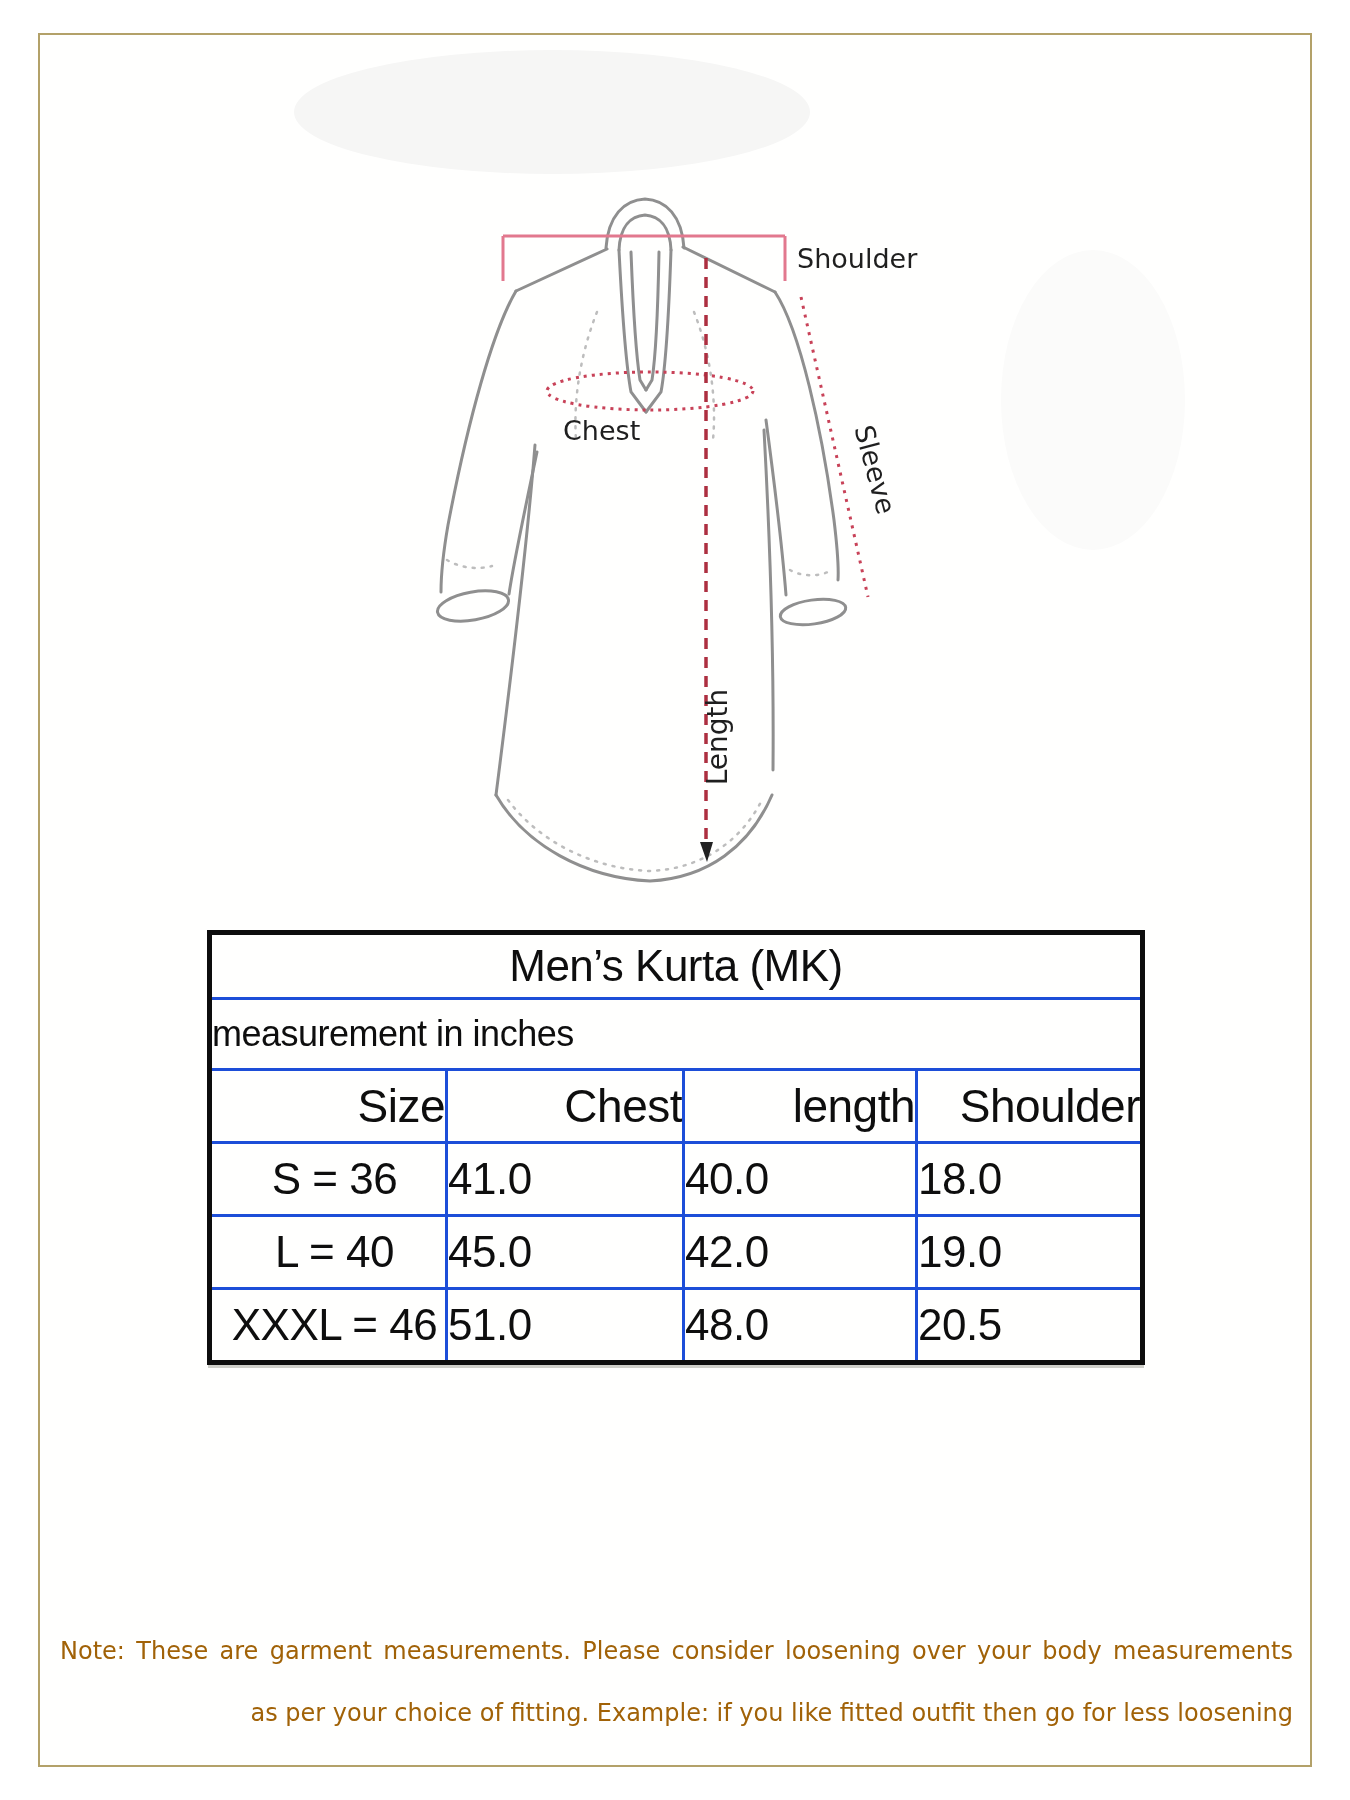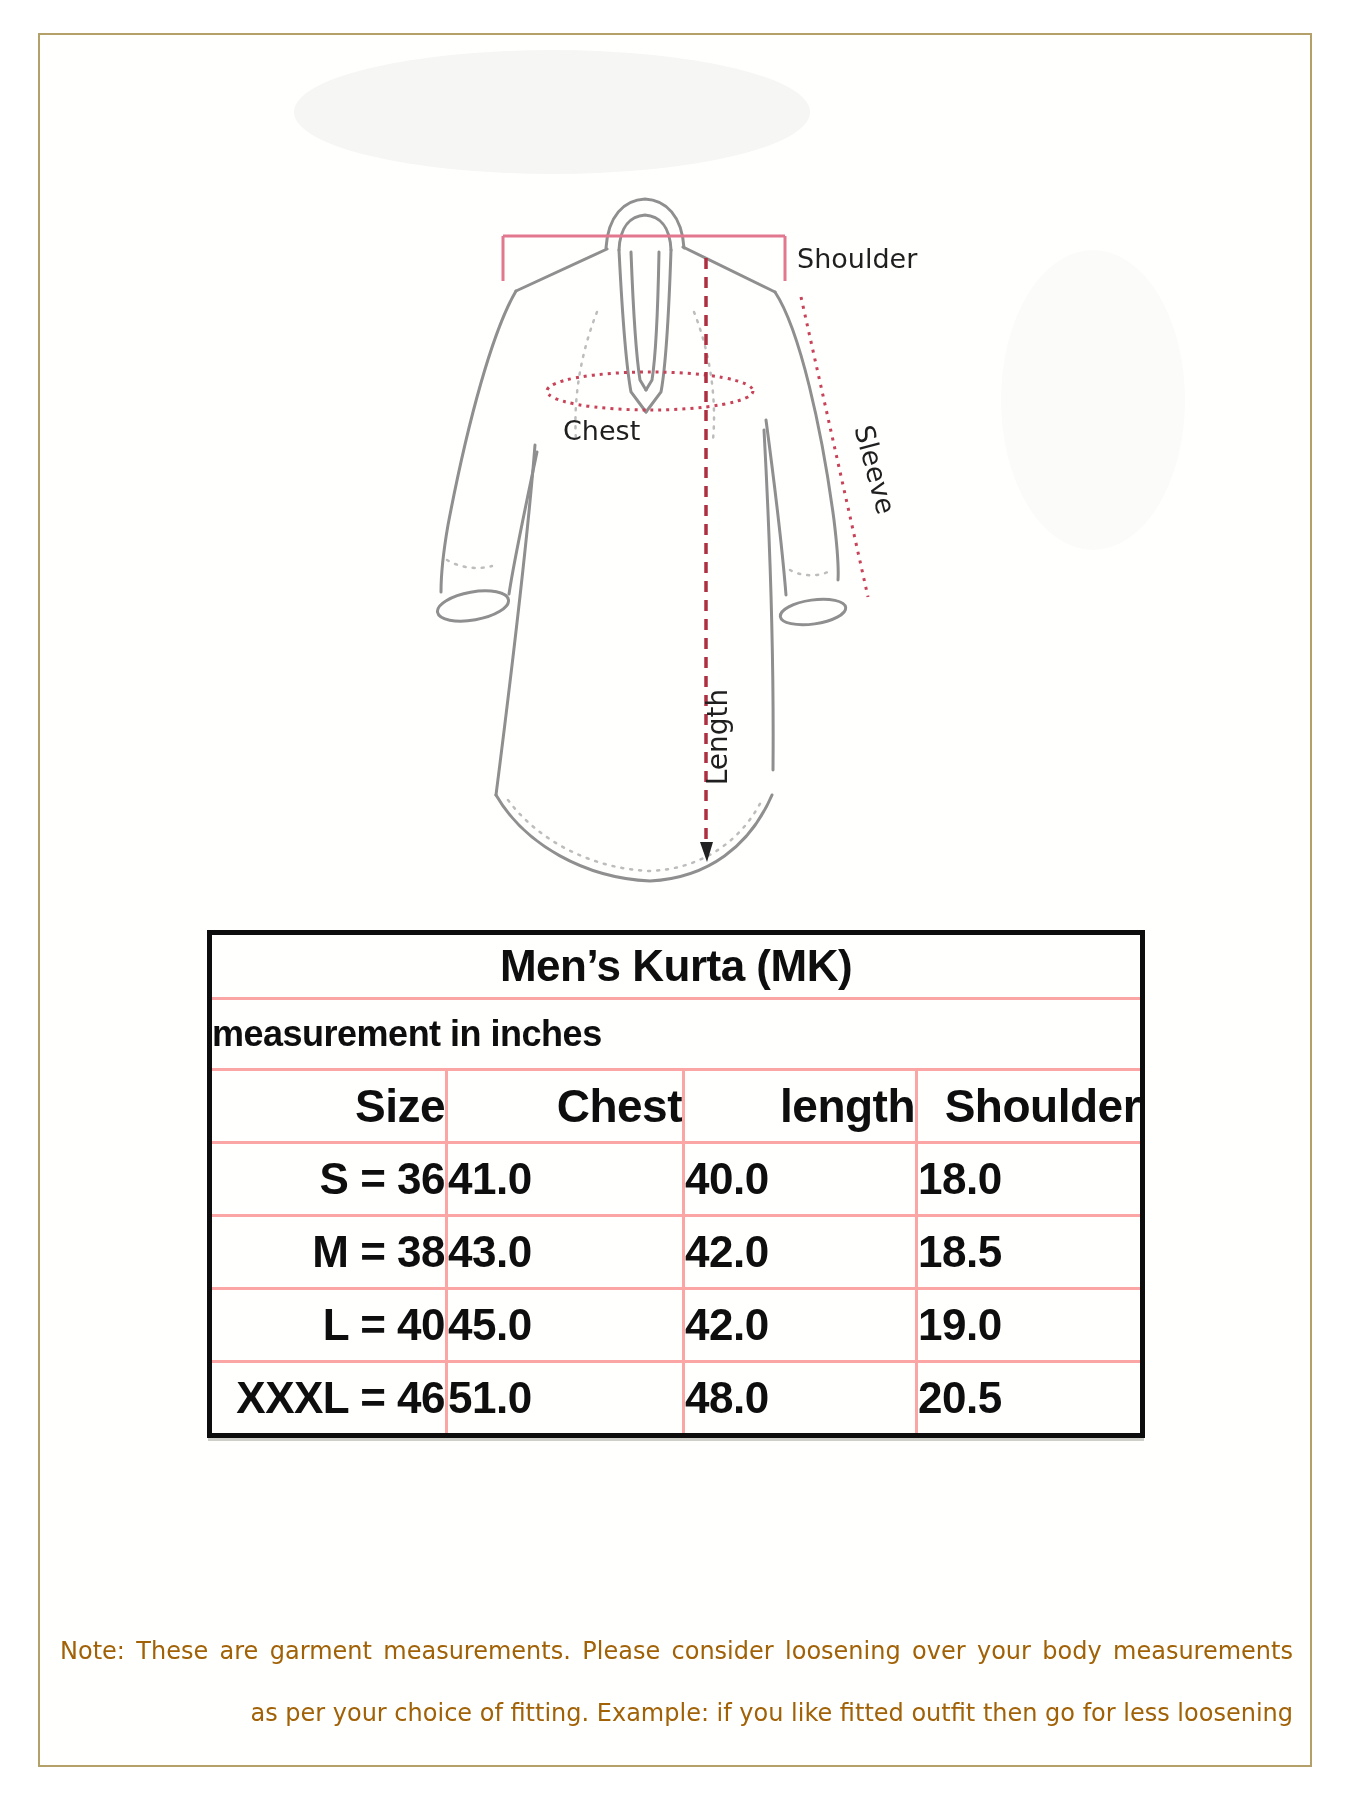--- a/index.html
+++ b/index.html
@@ -12,29 +12,29 @@
     border:2px solid #b3a169;background:#fffffe;
   }
   .diagram-wrap{position:absolute;left:0;top:0;width:1350px;height:920px;}
   
   .size-table{
     position:absolute;left:207px;top:930px;width:933px;
     border-collapse:collapse;table-layout:fixed;
     box-shadow:0 4px 0 -1px #cfcfc9;
   }
   .size-table td,.size-table th{
-    border:3px solid #fca5a5;color:#0e0e0e;vertical-align:middle;
-    font-weight:bold;letter-spacing:-0.5px;padding:0;overflow:hidden;
+    border:3px solid #1d4ed8;color:#0e0e0e;vertical-align:middle;
+    font-weight:normal;letter-spacing:-0.5px;padding:0;overflow:hidden;
   }
   .size-table{border:5px solid #0d0d0d;}
   .row-title td{height:62px;font-size:44px;text-align:center;}
   .row-subtitle td{height:68px;font-size:36px;}
   .row-head th{height:70px;font-size:46px;text-align:right;}
   .row-data td{height:70px;font-size:44px;text-align:left;}
-  .row-data td.cell-size{text-align:right;padding-left:12px;}
+  .row-data td.cell-size{text-align:center;padding-left:12px;}
   
   .note{
     position:absolute;left:60px;top:1620px;width:1233px;
     font-family:"DejaVu Sans",sans-serif;font-size:24px;color:#a16207;
     line-height:62px;text-align:justify;text-align-last:right;
   }
   .note .nl1{display:block;text-align:justify;text-align-last:justify;white-space:normal;}
   .note .nl2{display:block;text-align:right;white-space:nowrap;}
   svg text{font-family:"DejaVu Sans",sans-serif;fill:#1f1f1f;}
 </style>
@@ -120,26 +120,20 @@
     </tr>
   </tbody>
   <tbody>
       <tr class="row-data">
         <td class="cell-size">S = 36</td>
         <td class="cell-chest">41.0</td>
         <td class="cell-length">40.0</td>
         <td class="cell-shoulder">18.0</td>
       </tr>
       <tr class="row-data">
-        <td class="cell-size">M = 38</td>
-        <td class="cell-chest">43.0</td>
-        <td class="cell-length">42.0</td>
-        <td class="cell-shoulder">18.5</td>
-      </tr>
-      <tr class="row-data">
         <td class="cell-size">L = 40</td>
         <td class="cell-chest">45.0</td>
         <td class="cell-length">42.0</td>
         <td class="cell-shoulder">19.0</td>
       </tr>
       <tr class="row-data">
         <td class="cell-size">XXXL = 46</td>
         <td class="cell-chest">51.0</td>
         <td class="cell-length">48.0</td>
         <td class="cell-shoulder">20.5</td>

